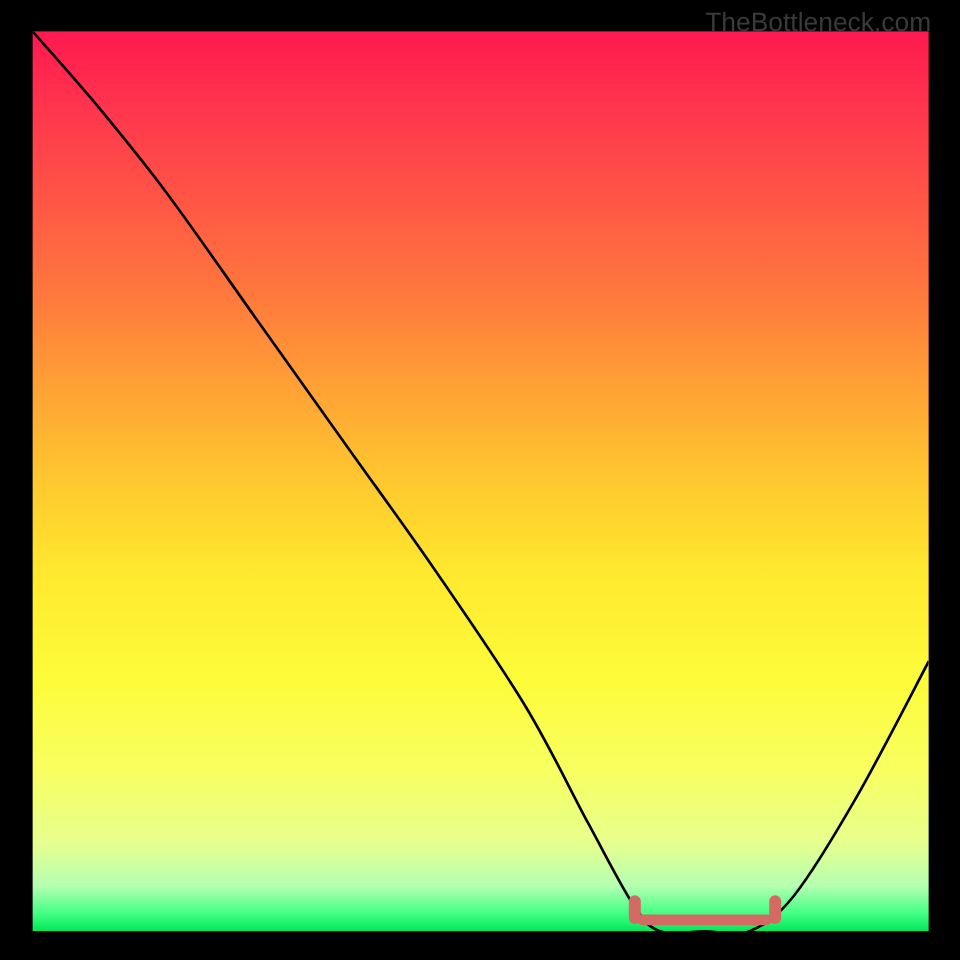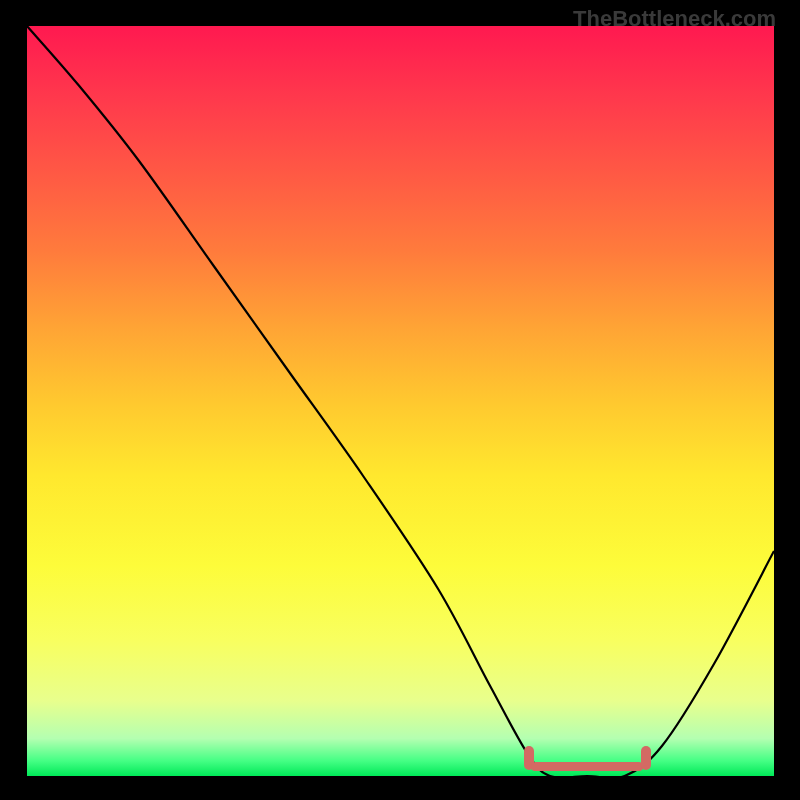--- a/index.html
+++ b/index.html
@@ -1,16 +1,16 @@
 <!DOCTYPE html>
 <html><head>
 <meta charset="utf-8">
 <style>
 body{margin:0;padding:0;background:#000;width:800px;height:800px;position:relative;font-family:Arial,sans-serif}
-.attribution{position:absolute;top:6px;right:24px;color:#3a3a3a;font-size:22px;font-weight:700}
+.attribution{position:absolute;top:6px;right:24px;color:#3a3a3a;font-size:22px;font-weight:400}
 .plot-area{position:absolute;left:27px;top:26px;width:747px;height:750px;overflow:hidden}
 .gradient-bg{width:100%;height:100%;background:linear-gradient(to bottom,
  #ff1950 0%,
  #ff3a4c 10%,
  #ff5a44 20%,
  #ff7b3c 30%,
  #ffa335 40%,
  #ffc82f 50%,
  #ffe82e 60%,
  #fdfc3a 72%,

